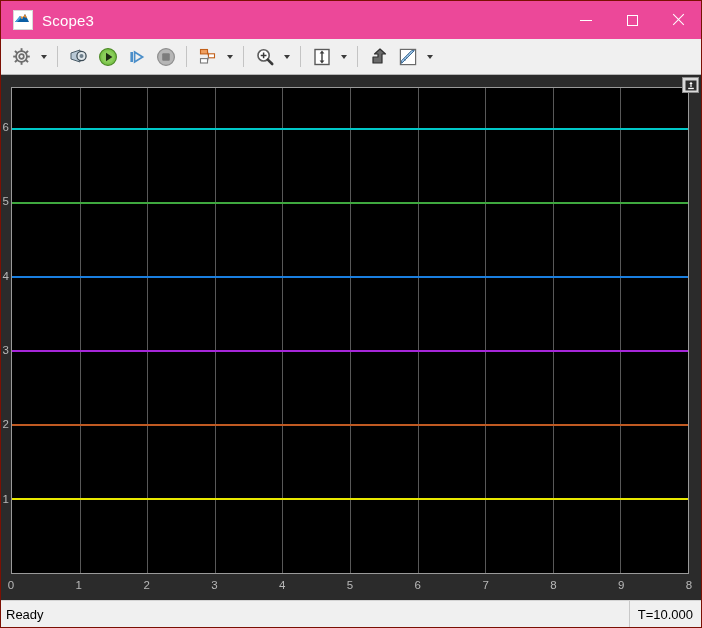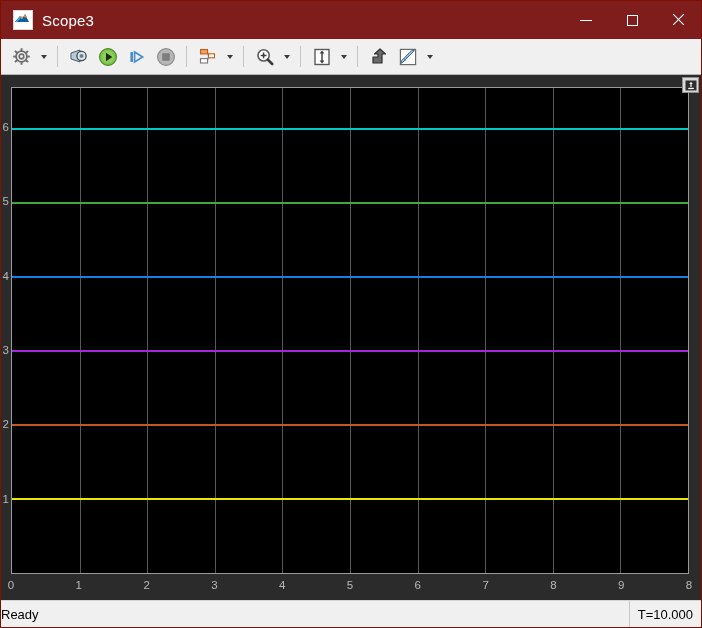--- a/index.html
+++ b/index.html
@@ -15,21 +15,21 @@
     box-sizing: border-box;
     border: 1px solid #7b1003;
     background: #f0f0f0;
     display: flex;
     flex-direction: column;
   }
 
   
   .titlebar {
     height: 38px;
-    background: #7f1d1d;
+    background: #ec4899;
     display: flex;
     align-items: center;
     flex: 0 0 auto;
     position: relative;
   }
   .title-icon {
     width: 18px; height: 18px;
     margin-left: 12px; margin-right: 9px;
     background: #ffffff;
     border: 1px solid #d8d8d8;
@@ -210,20 +210,21 @@
     border-top: 1px solid #d4d4d4;
     display: flex;
     align-items: stretch;
     flex: 0 0 auto;
     font-size: 13px;
     color: #000;
   }
   .status-msg {
     flex: 1 1 auto;
     display: flex; align-items: center;
+    padding-left: 5px;
   }
   .status-cell {
     border-left: 1px solid #c8c8c8;
     display: flex; align-items: center;
     padding: 0 8px;
     white-space: nowrap;
   }
   .status-cell.last { border-right: none; }
 </style>
 </head>

